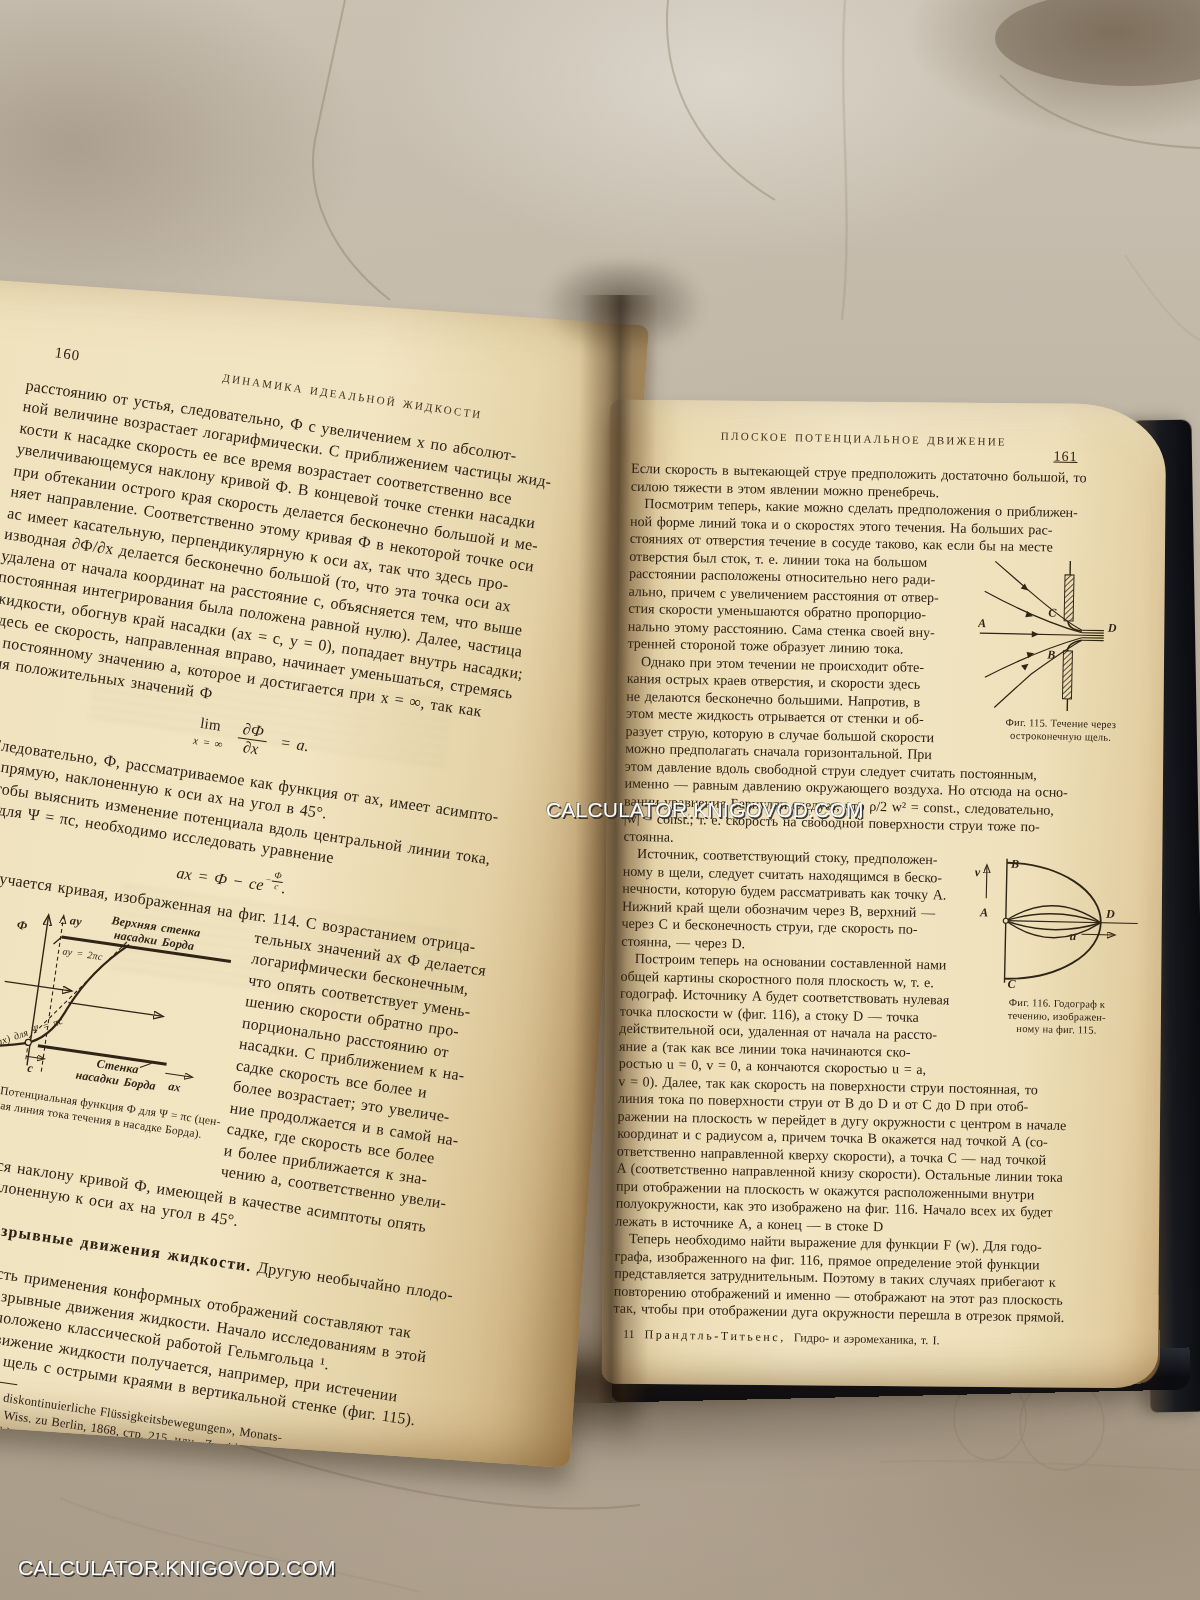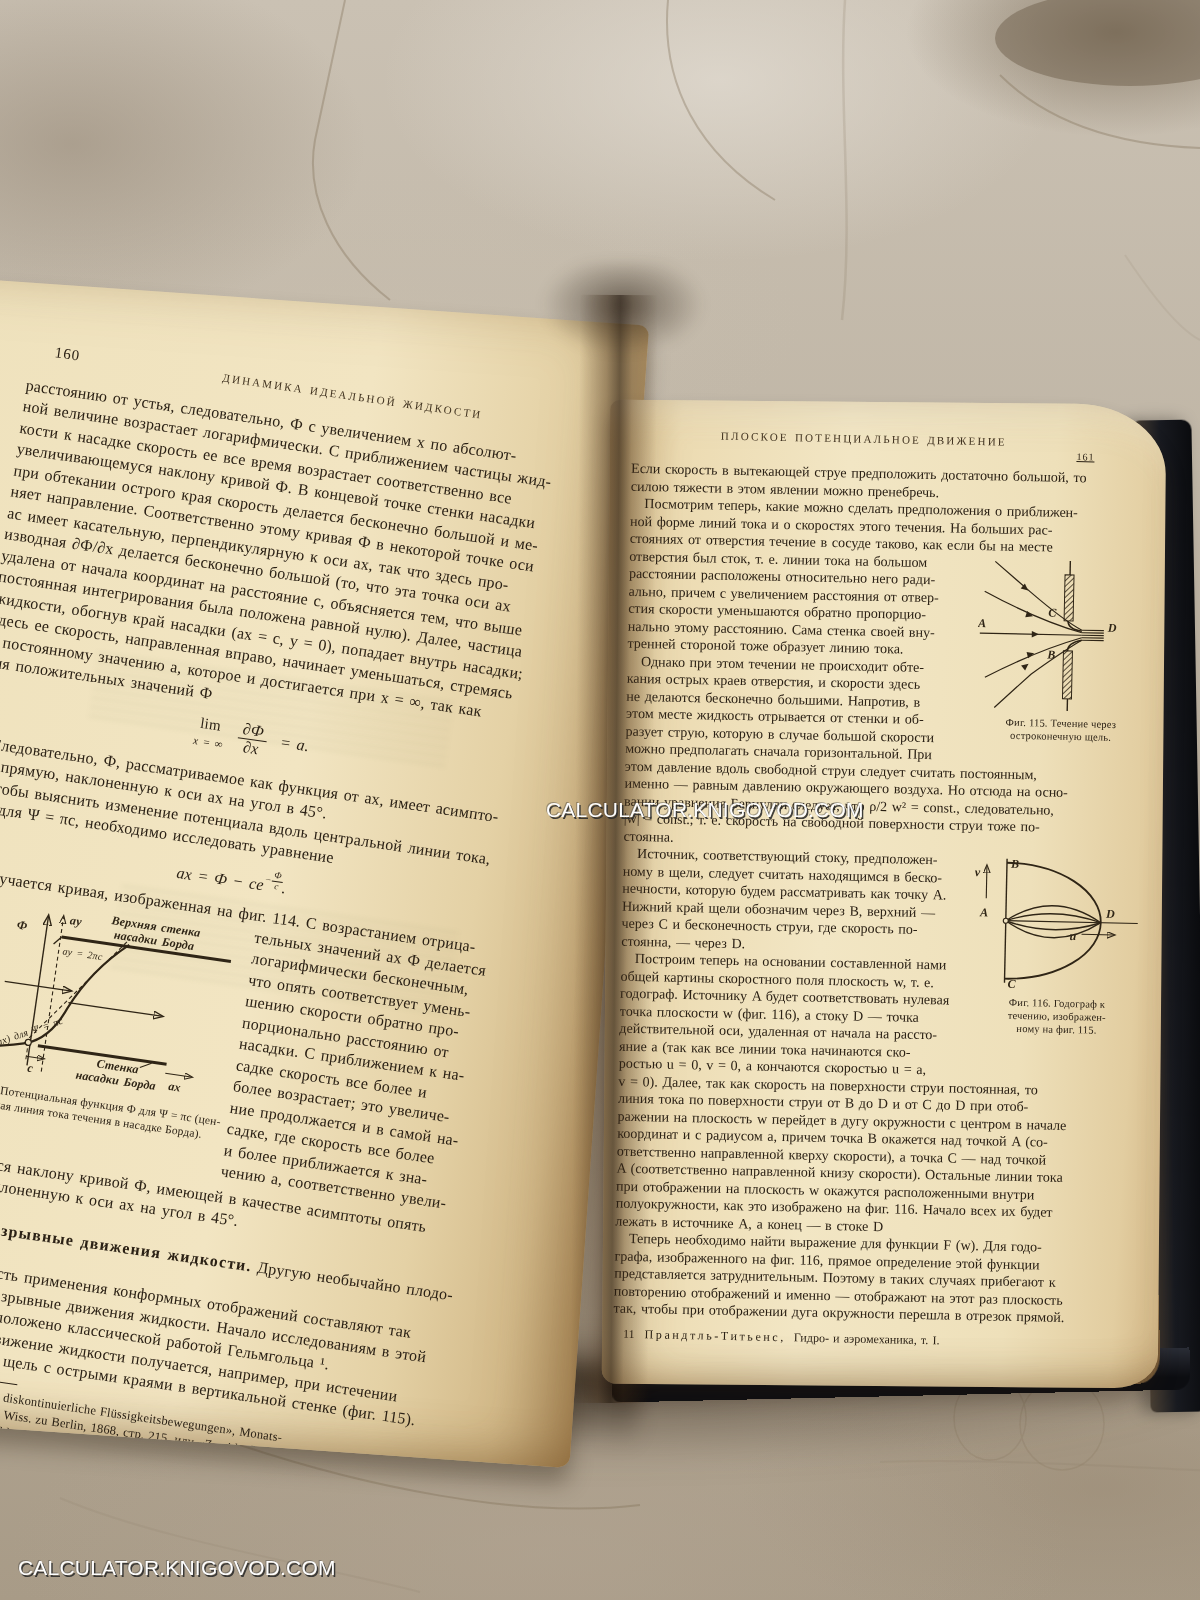--- a/index.html
+++ b/index.html
@@ -48,21 +48,21 @@
   .ltext{position:absolute;left:86px;top:56px;width:548px;transform:rotate(4.2deg);transform-origin:0 0;
     font-size:16px;line-height:21.5px;letter-spacing:.2px;word-spacing:1.5px;}
   .rtext{position:absolute;left:22px;top:26px;width:464px;transform:rotate(.7deg);transform-origin:0 0;
     font-size:14px;line-height:17.5px;word-spacing:1.2px;}
   .tline{white-space:pre;}
   .phead{display:flex;align-items:baseline;margin-bottom:13px;}
   .pageno{font-size:15px;margin-left:24px;letter-spacing:1px;}
   .rhead{font-size:11px;letter-spacing:2.2px;color:#40321f;margin:0 auto;transform:translateX(26px);}
   .phead-r{position:relative;height:34px;}
   .phead-r .rhead{position:absolute;left:0;right:0;top:0;text-align:center;transform:none;}
-  .pageno-r{position:absolute;right:1px;top:13px;font-size:10px;letter-spacing:1px;text-decoration:underline;}
+  .pageno-r{position:absolute;right:18px;top:13px;font-size:14px;letter-spacing:1px;text-decoration:underline;}
   .formula{text-align:center;font-style:italic;font-size:16px;margin:9px 0 10px;}
   .lim{display:inline-block;text-align:center;vertical-align:middle;margin-right:8px;}
   .limop{display:block;font-style:normal;font-size:15px;}
   .limsub{display:block;font-size:11px;margin-top:-3px;}
   .frac{display:inline-block;text-align:center;vertical-align:middle;line-height:1.05;}
   .frac .num{display:block;border-bottom:1px solid #2b2115;padding:0 4px;}
   .frac .den{display:block;}
   .rhs{margin-left:8px;}
   .fsup{font-size:10px;vertical-align:8px;}
   .fsup .tiny{font-size:9px;}

